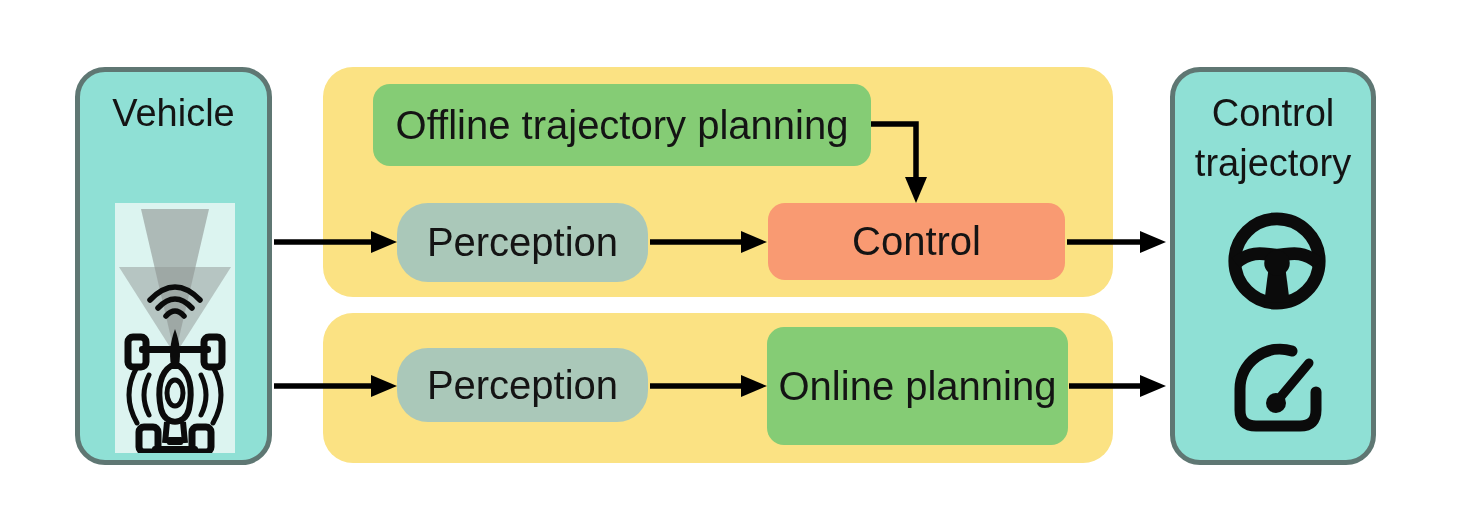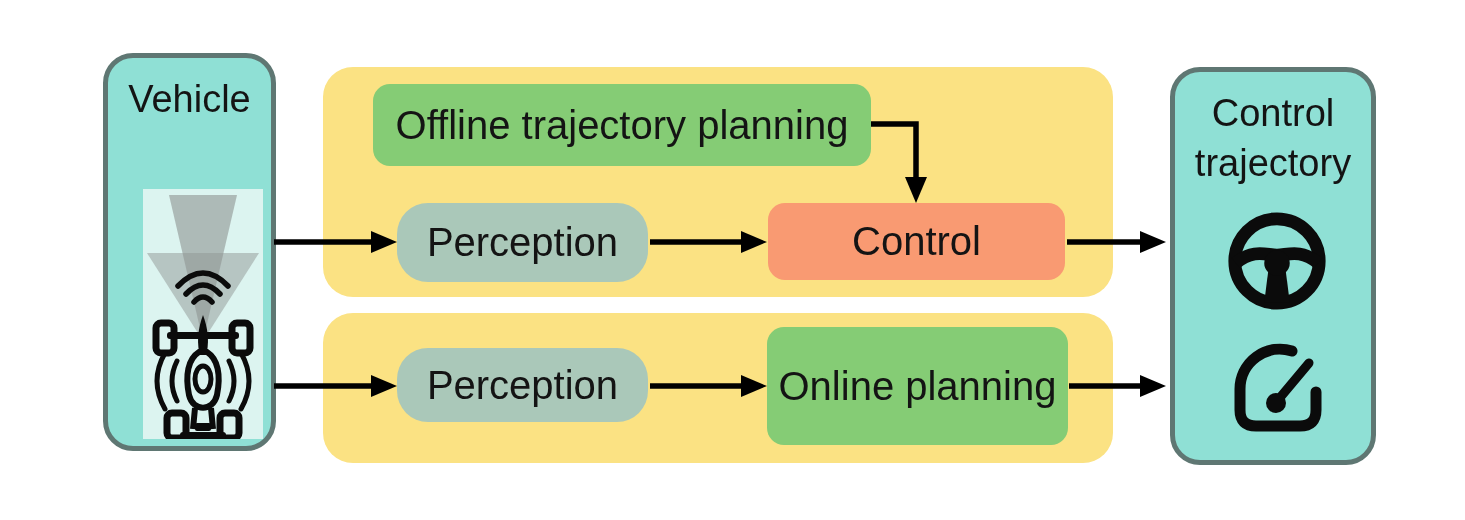--- a/index.html
+++ b/index.html
@@ -45,21 +45,21 @@
   .sensor-art{
     background:var(--sensor-bg,#DCF4F0);
   }
   svg{display:block;}
 </style>
 </head>
 <body>
 
 <div class="canvas">
 
-  <div class="abs side-panel" style="left:75px;top:53px;width:173px;height:398px;margin-left:28px;">
+  <div class="abs side-panel" style="left:75px;top:67px;width:197px;height:398px;">
     <div class="side-title">
       <div>Vehicle</div>
     </div>
 
     <div class="abs sensor-art" style="left:35px;top:131px;width:120px;height:250px;">
       <svg width="120" height="250" viewBox="0 0 120 250">
 
         <polygon points="60,152 26,6 94,6" fill="#8f9694" opacity="0.62"></polygon>
         <polygon points="60,152 4,64 116,64" fill="#8f9694" opacity="0.5"></polygon>
 

